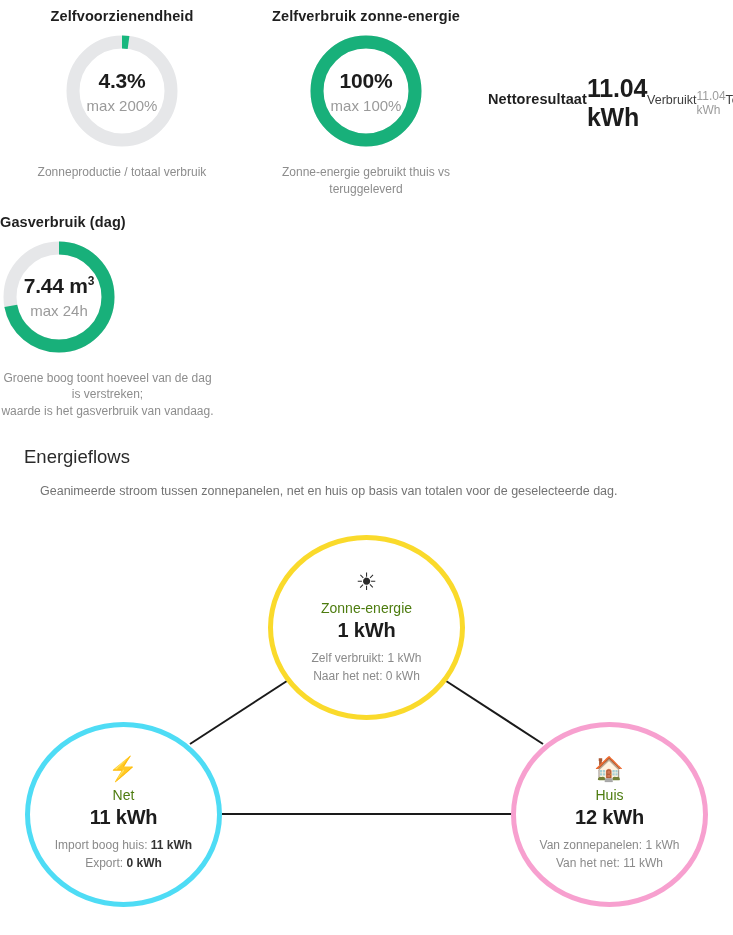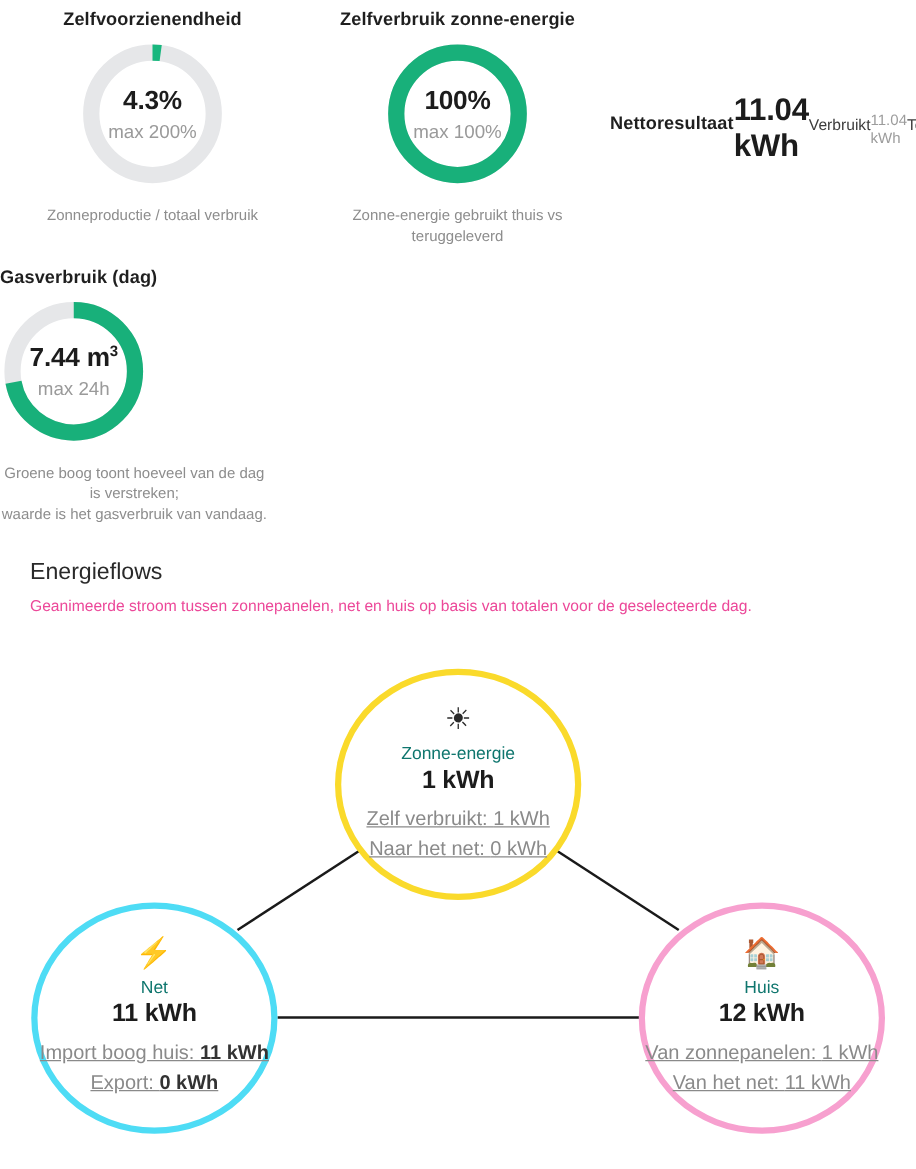--- a/index.html
+++ b/index.html
@@ -119,51 +119,51 @@
   
   .flows-header { padding: 0 24px; margin-top: 26px; }
   .flows-title {
     font-size: 18.5px;
     color: #2a2a2a;
     font-weight: normal;
     margin: 0 0 10px 0;
   }
   .flows-desc {
     font-size: 12.5px;
-    color: #ec4899;
-    margin: 0;
+    color: #737373;
+    margin: 16px;
   }
 
   .flow-canvas {
     position: relative;
     width: 733px;
     height: 400px;
   }
   .flow-lines { position: absolute; left: 0; top: 0; }
 
   .node {
     position: absolute;
     border-radius: 50%;
     background: #fff;
     display: flex;
     flex-direction: column;
     align-items: center;
     justify-content: center;
     text-align: center;
   }
   .node-icon { font-size: 24px; line-height: 1; margin-bottom: 6px; }
-  .node-name { font-size: 14px; color: #0f766e; margin-bottom: 3px; }
+  .node-name { font-size: 14px; color: #4d7c0f; margin-bottom: 3px; }
   .node-value {
     font-size: 20px;
     font-weight: bold;
     color: #1c1c1c;
     margin-bottom: 8px;
     letter-spacing: -.2px;
   }
-  .node-detail { font-size: 16px; color: #8a8a8a; line-height: 1.45; text-decoration: underline; }
+  .node-detail { font-size: 12px; color: #8a8a8a; line-height: 1.45; }
   .node-detail b { color: #333; font-weight: bold; }
 
   #node-solar { left: 268px; top: 535px; width: 197px; height: 185px; border: 5px solid #fada2b; }
   #node-grid  { left: 25px;  top: 722px; width: 197px; height: 185px; border: 5px solid #4edcf5; }
   #node-house { left: 511px; top: 722px; width: 197px; height: 185px; border: 5px solid #f7a0cf; }
 </style>
 </head>
 <body>
 
 <div class="page">

